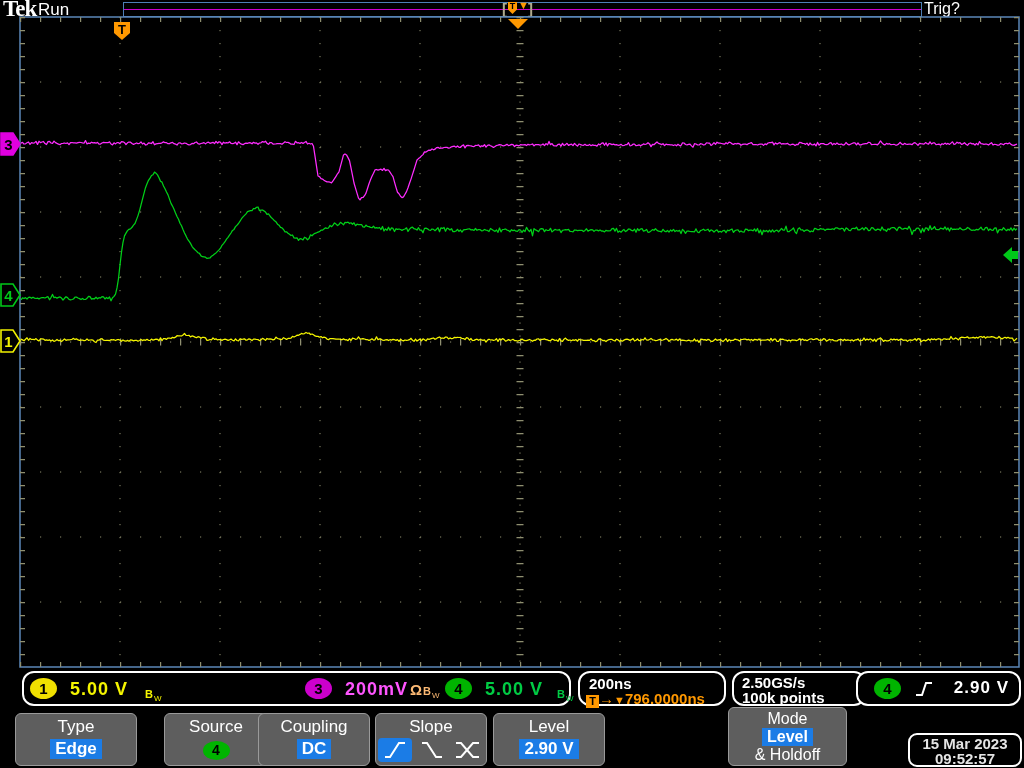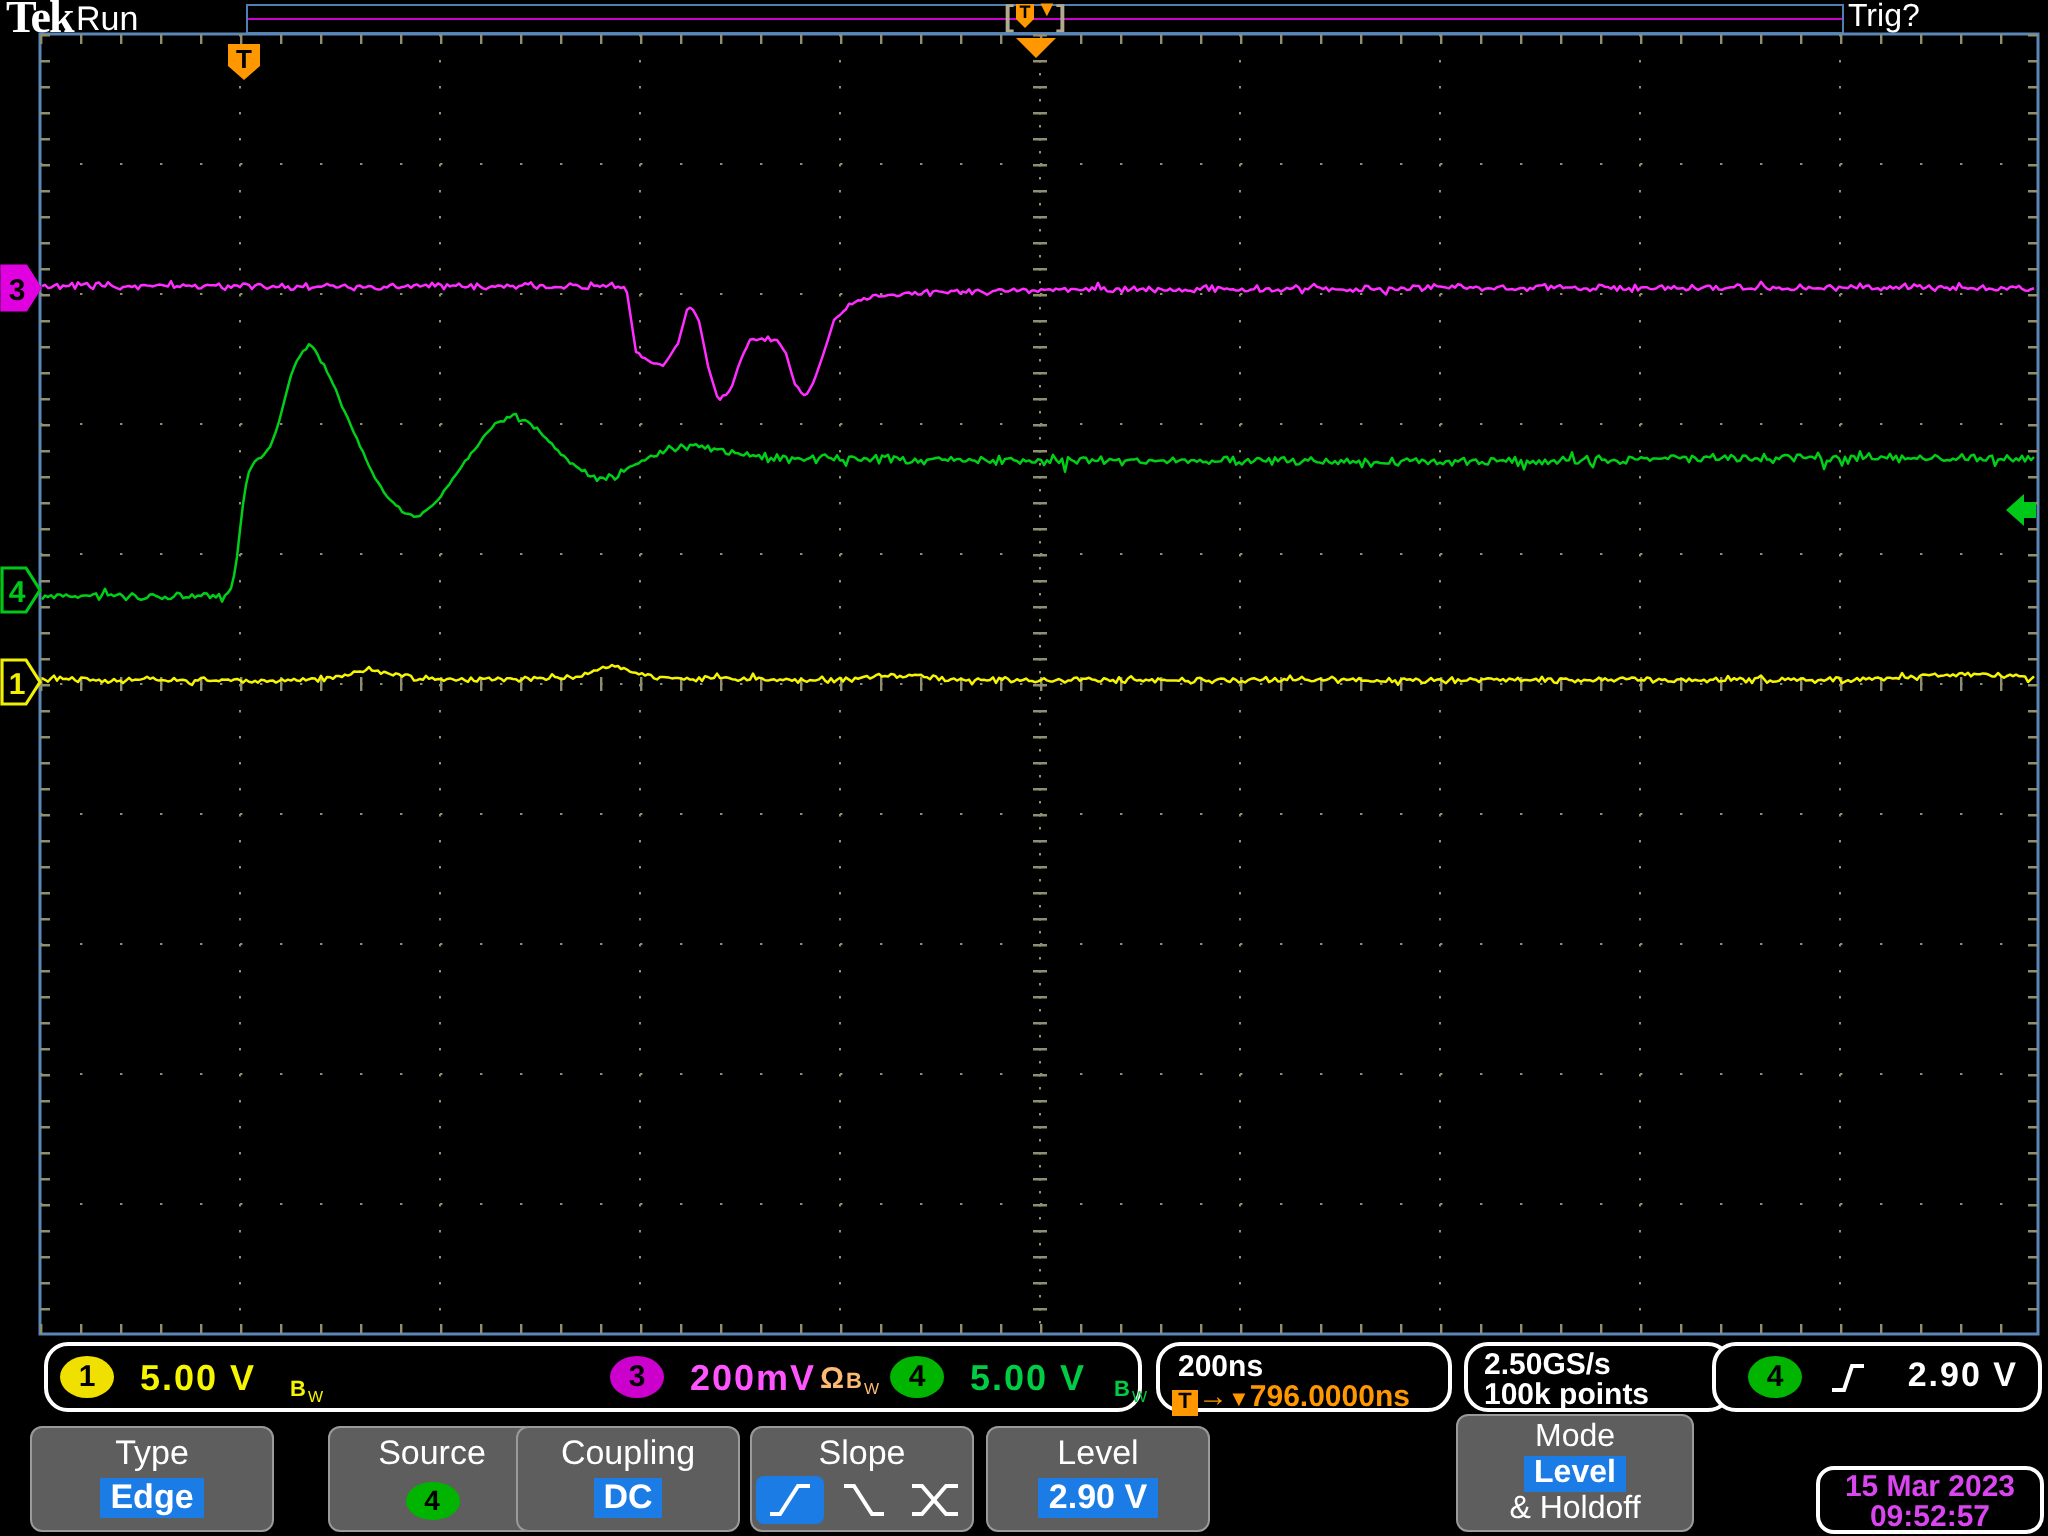--- a/index.html
+++ b/index.html
@@ -41,21 +41,21 @@
         border-radius:6px;color:#fff;text-align:center;font-size:17px;}
   .menu-title{margin-top:3px;}
   .menu-val{display:inline-block;margin-top:2px;padding:0 5px;font-weight:bold;}
   .hl{background:#1b7ce6;}
   .src-badge{display:inline-block;margin-top:4px;width:27px;height:19px;border-radius:50%;
         background:#00b400;color:#000;font-weight:bold;font-size:14px;line-height:19px;}
   #slope-icons{margin-top:1px;}
   #slope-icons .sel{background:#1b7ce6;border-radius:4px;display:inline-block;line-height:0;padding:1px 2px;}
   #slope-icons svg{vertical-align:middle;margin:0 2px;}
   #date-box{position:absolute;left:908px;top:733px;width:110px;height:29px;border:2px solid #fff;
-        border-radius:9px;background:#000;color:#d946ef;font-weight:bold;font-size:15px;
+        border-radius:9px;background:#000;color:#e5e5e5;font-weight:bold;font-size:15px;
         text-align:center;line-height:15px;padding-top:1px;}
 </style>
 </head>
 <body>
 
 <div class="abs" id="logo">Tek</div>
 <div class="abs" id="run-status">Run</div>
 <div class="abs" id="trig-status">Trig?</div>
 
 <div class="abs" id="record-strip">

